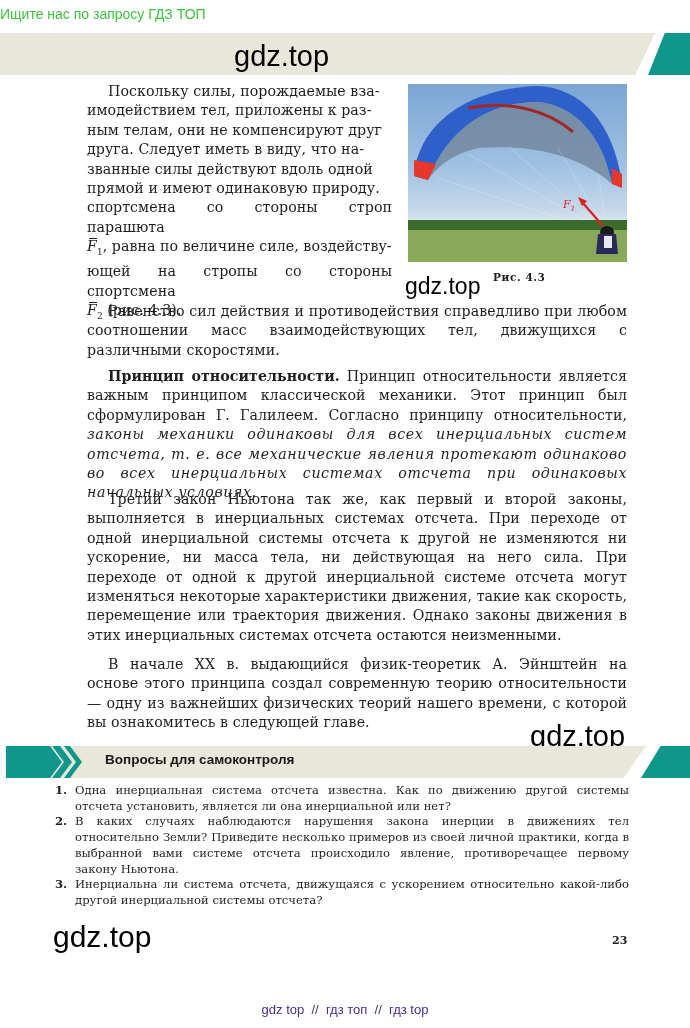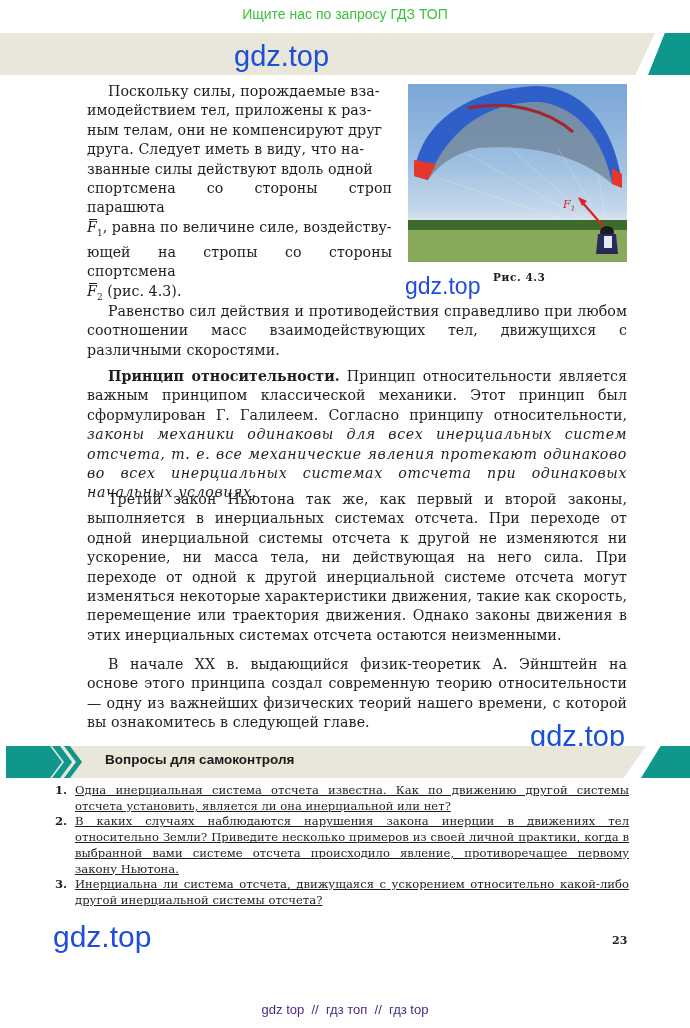--- a/index.html
+++ b/index.html
@@ -3,35 +3,35 @@
   <meta charset="utf-8">
   <style>
     html, body { margin: 0; padding: 0; }
     body {
       width: 690px; height: 1028px; position: relative; overflow: hidden;
       background: #ffffff;
       font-family: "DejaVu Serif", serif;
       color: #1e1e1e;
     }
     .top-banner {
-      position: absolute; left: 0; top: 6px; width: 690px; text-align: center;
+      position: absolute; left: 0; top: 6px; width: 690px; 
       font-family: "Liberation Sans", sans-serif; font-size: 14px; color: #3cc23c;
     }
     .header-band {
       position: absolute; left: 0; top: 33px; width: 655px; height: 42px;
       background: #e9e6da;
       clip-path: polygon(0 0, 100% 0, 97% 100%, 0 100%);
     }
     .header-teal {
       position: absolute; left: 648px; top: 33px; width: 42px; height: 42px;
       background: #10978b;
       clip-path: polygon(40% 0, 100% 0, 100% 100%, 0 100%);
     }
     .wm {
-      position: absolute; font-family: "Liberation Sans", sans-serif; color: #1d4ed8;
+      position: absolute; font-family: "Liberation Sans", sans-serif; color: #000000;
       font-weight: 400; letter-spacing: 0;
     }
     .wm-1 { left: 234px; top: 40px; font-size: 29px; }
     .wm-2 { left: 405px; top: 273px; font-size: 23px; }
     .wm-3 { left: 530px; top: 720px; font-size: 29px; }
     .wm-4 { left: 53px; top: 920px; font-size: 30px; }
 
     .text {
       position: absolute; font-size: 14.2px; line-height: 19.4px;
       text-align: justify; letter-spacing: 0.05px;
@@ -77,21 +77,21 @@
       position: absolute; left: 89px; top: 752px; font-family: "Liberation Sans", sans-serif;
       font-weight: 700; font-size: 13.5px; color: #1a1a1a; margin-left: 16px;
     }
 
     .questions {
       position: absolute; left: 55px; top: 783px; width: 574px;
       font-size: 11.6px; line-height: 15.7px; text-align: justify;
     }
     .q { display: flex; margin: 0; }
     .q-num { width: 20px; flex: 0 0 20px; font-weight: 700; }
-    .q-text { flex: 1; text-decoration: underline; }
+    .q-text { flex: 1; }
 
     .page-num {
       position: absolute; left: 612px; top: 934px; font-size: 11px; font-weight: 700;
     }
     .footer {
       position: absolute; left: 0; top: 1002px; width: 690px; text-align: center;
       font-family: "Liberation Sans", sans-serif; font-size: 13px; color: #4b2a86;
     }
   </style>
 </head>
@@ -102,20 +102,21 @@
 <div class="header-band"></div>
 <div class="header-teal"></div>
 <div class="wm wm-1">gdz.top</div>
 
 <div class="text col-narrow">
   <span class="indent">Поскольку силы, порождаемые вза-</span>
   <span style="display:block">имодействием тел, приложены к раз-</span>
   <span style="display:block">ным телам, они не компенсируют друг</span>
   <span style="display:block">друга. Следует иметь в виду, что на-</span>
   <span style="display:block">званные силы действуют вдоль одной</span>
+  <span style="display:block">прямой и имеют одинаковую природу.</span>
   <span style="display:block">спортсмена со стороны строп парашюта</span>
   <span style="display:block"><span class="vec">F</span><sub>1</sub><span>, равна по величине силе, воздейству-</span></span>
   <span style="display:block">ющей на стропы со стороны спортсмена</span>
   <span style="display:block"><span class="vec">F</span><sub>2</sub><span> (рис. 4.3).</span></span>
 </div>
 
 <div class="figure">
   <svg class="canopy" width="219" height="178" viewBox="0 0 219 178">
     <path d="M6 92 C 10 40, 60 4, 130 2 C 175 4, 205 40, 214 98 L 204 100 C 195 55, 170 22, 130 18 C 80 18, 40 45, 20 96 Z" fill="#2f5fc8"></path>
     <path d="M20 96 C 40 45, 80 18, 130 18 C 170 22, 195 55, 204 100 C 170 70, 120 60, 70 64 C 45 70, 30 82, 20 96 Z" fill="#6f8196" opacity="0.75"></path>

